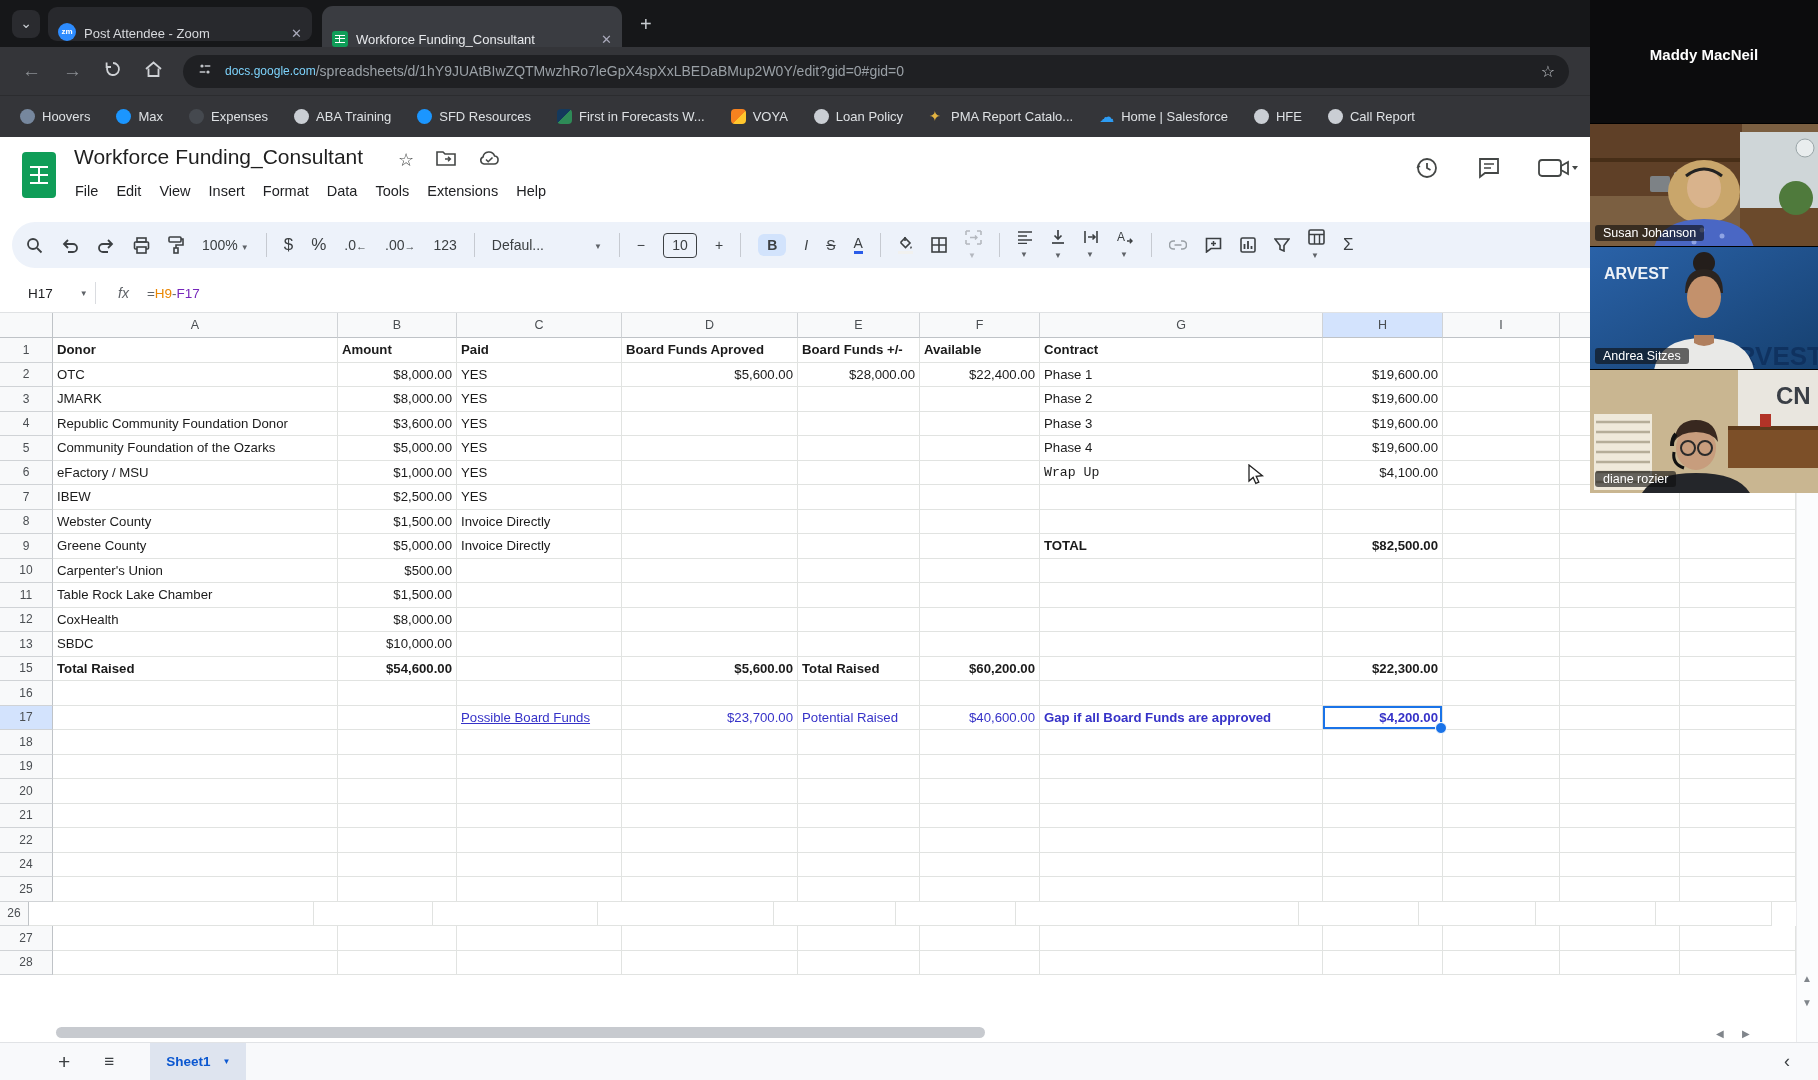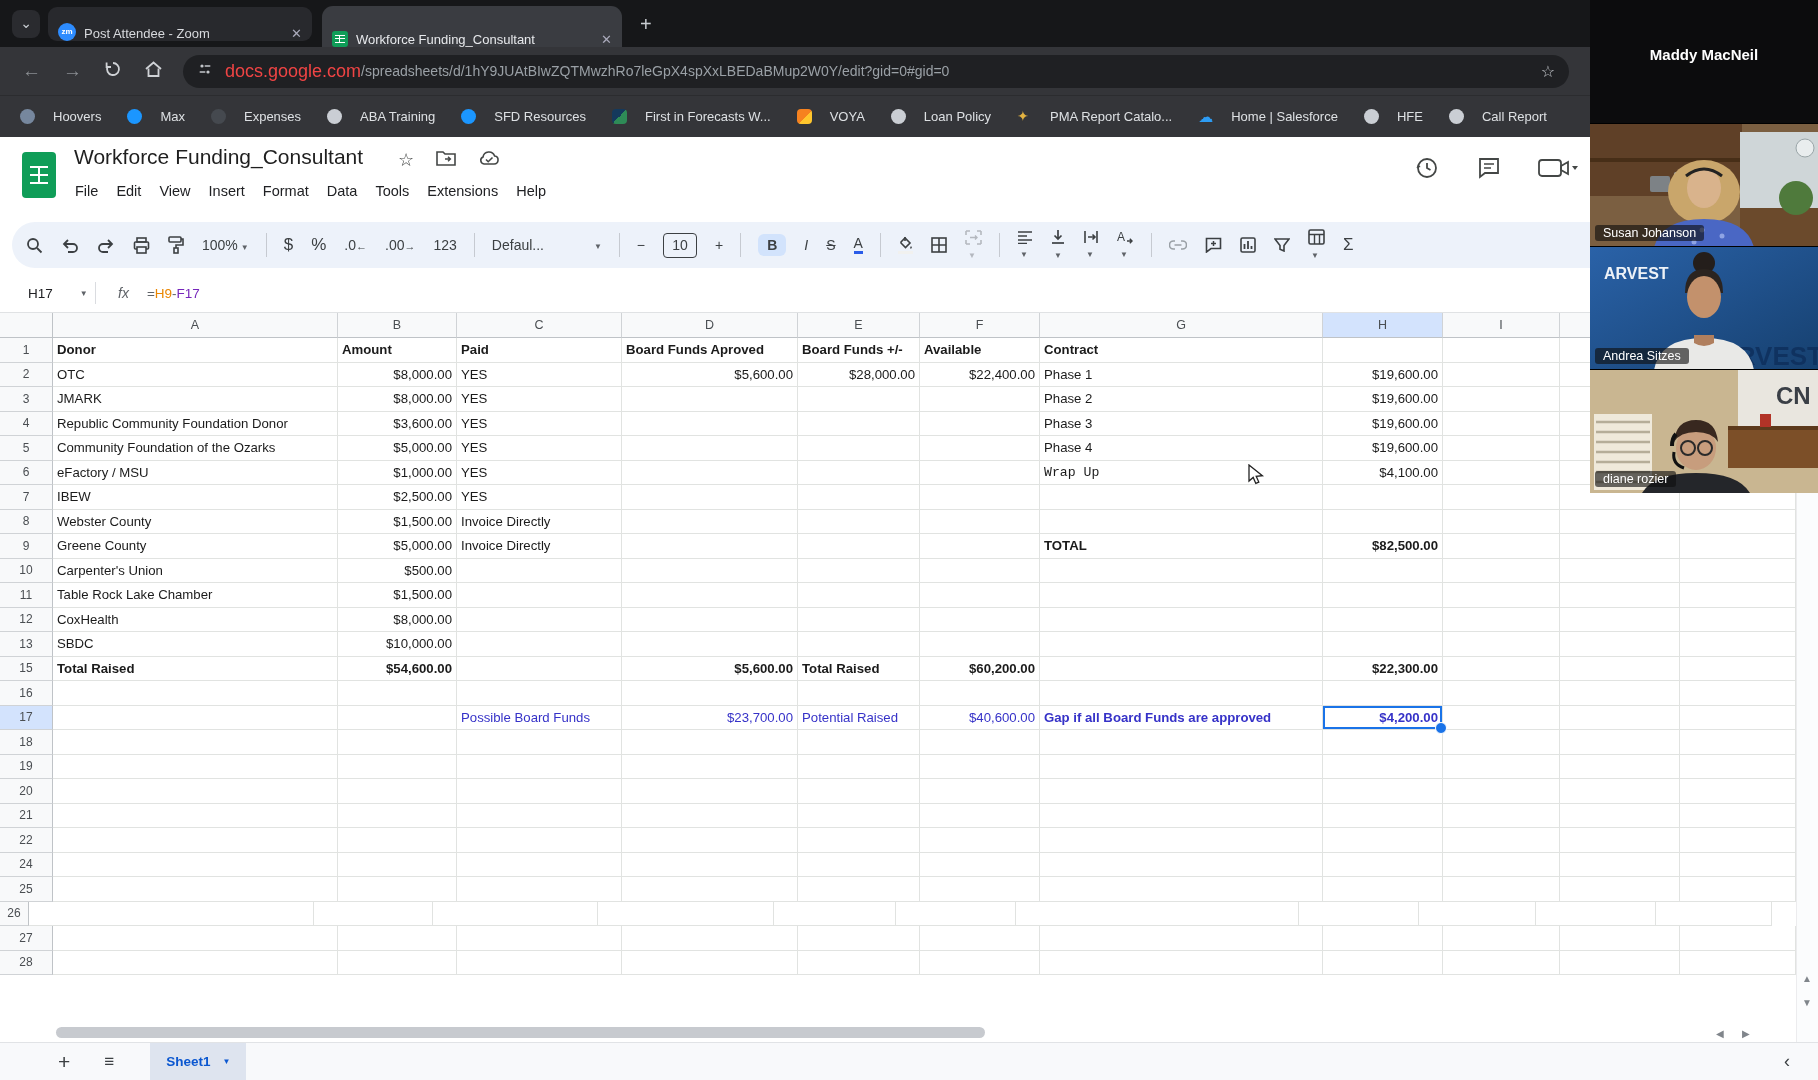--- a/index.html
+++ b/index.html
@@ -25,27 +25,27 @@
                linear-gradient(#fff,#fff) 0 0/10px 1px no-repeat,
                linear-gradient(#fff,#fff) 0 7px/10px 1px no-repeat; }
   .newtab { left:640px; top:13px; color:#c9cdd2; font-size:20px; }
 
   #navbar { left:0; top:47px; width:1818px; height:48px; background:#343539; display:flex; align-items:center; }
   .navico { color:#cfd2d6; font-size:19px; margin-left:22px; }
   .dim { color:#8b8e93; }
   #urlpill { margin-left:20px; width:1386px; height:33px; border-radius:17px; background:#1f2023;
     display:flex; align-items:center; padding:0 14px; }
   #urlpill .site-info { margin-right:12px; }
-  .url-host { color:#ef4444; font-size:18px; }
+  .url-host { color:#7dd3fc; font-size:12px; }
   .url-path { color:#9aa0a6; font-size:14px; }
   .starbm { margin-left:auto; color:#c3c6cb; font-size:16px; }
 
   #bookmarks { left:0; top:95px; width:1818px; height:42px; background:#343539;
     border-top:1px solid #2b2c2f; display:flex; align-items:center; gap:26px; padding-left:20px; }
-  .bm { display:flex; align-items:center; gap:18px; color:#dde0e3; font-size:13px; white-space:nowrap; }
+  .bm { display:flex; align-items:center; gap:7px; color:#dde0e3; font-size:13px; white-space:nowrap; }
   .bmi { width:15px; height:15px; border-radius:4px; flex:none; }
   .bmi.globe { border-radius:50%; background:#caced4; }
   .bmi.circle { border-radius:50%; }
   .bmi.knot { border-radius:50%; }
   .bmi.cloud { border-radius:0; background:none !important; color:#2d9cf4; font-size:15px; line-height:15px; }
   .bmi.sparkle { border-radius:0; background:none !important; color:#e3b341; font-size:14px; line-height:15px; }
   .bmi.voya { background:linear-gradient(135deg,#f6821f 55%,#ffc62d 55%); }
   .bmi.chart { background:linear-gradient(135deg,#14395c 50%,#2e8b57 50%); }
 
   
@@ -637,21 +637,21 @@
         <div class="gc" style="width: 283px;"></div>
         <div class="gc" style="width: 120px;"></div>
         <div class="gc" style="width: 117px;"></div>
         <div class="gc" style="width: 120px;"></div>
         <div class="gc" style="width: 116px;"></div>
       </div>
       <div class="grow">
         <div class="gc rh hl" style="width: 53px;">17</div>
         <div class="gc" style="width: 285px;"></div>
         <div class="gc" style="width: 119px;"></div>
-        <div class="gc blue" style="width: 165px;">Possible Board Funds</div>
+        <div class="gc blue" style="width: 165px; text-decoration: underline;">Possible Board Funds</div>
         <div class="gc r blue" style="width: 176px;">$23,700.00</div>
         <div class="gc blue" style="width: 122px;">Potential Raised</div>
         <div class="gc r blue" style="width: 120px;">$40,600.00</div>
         <div class="gc b blue" style="width: 283px;">Gap if all Board Funds are approved</div>
         <div class="gc b r blue sel" style="width: 120px;">$4,200.00</div>
         <div class="gc" style="width: 117px;"></div>
         <div class="gc" style="width: 120px;"></div>
         <div class="gc" style="width: 116px;"></div>
       </div>
       <div class="grow">

